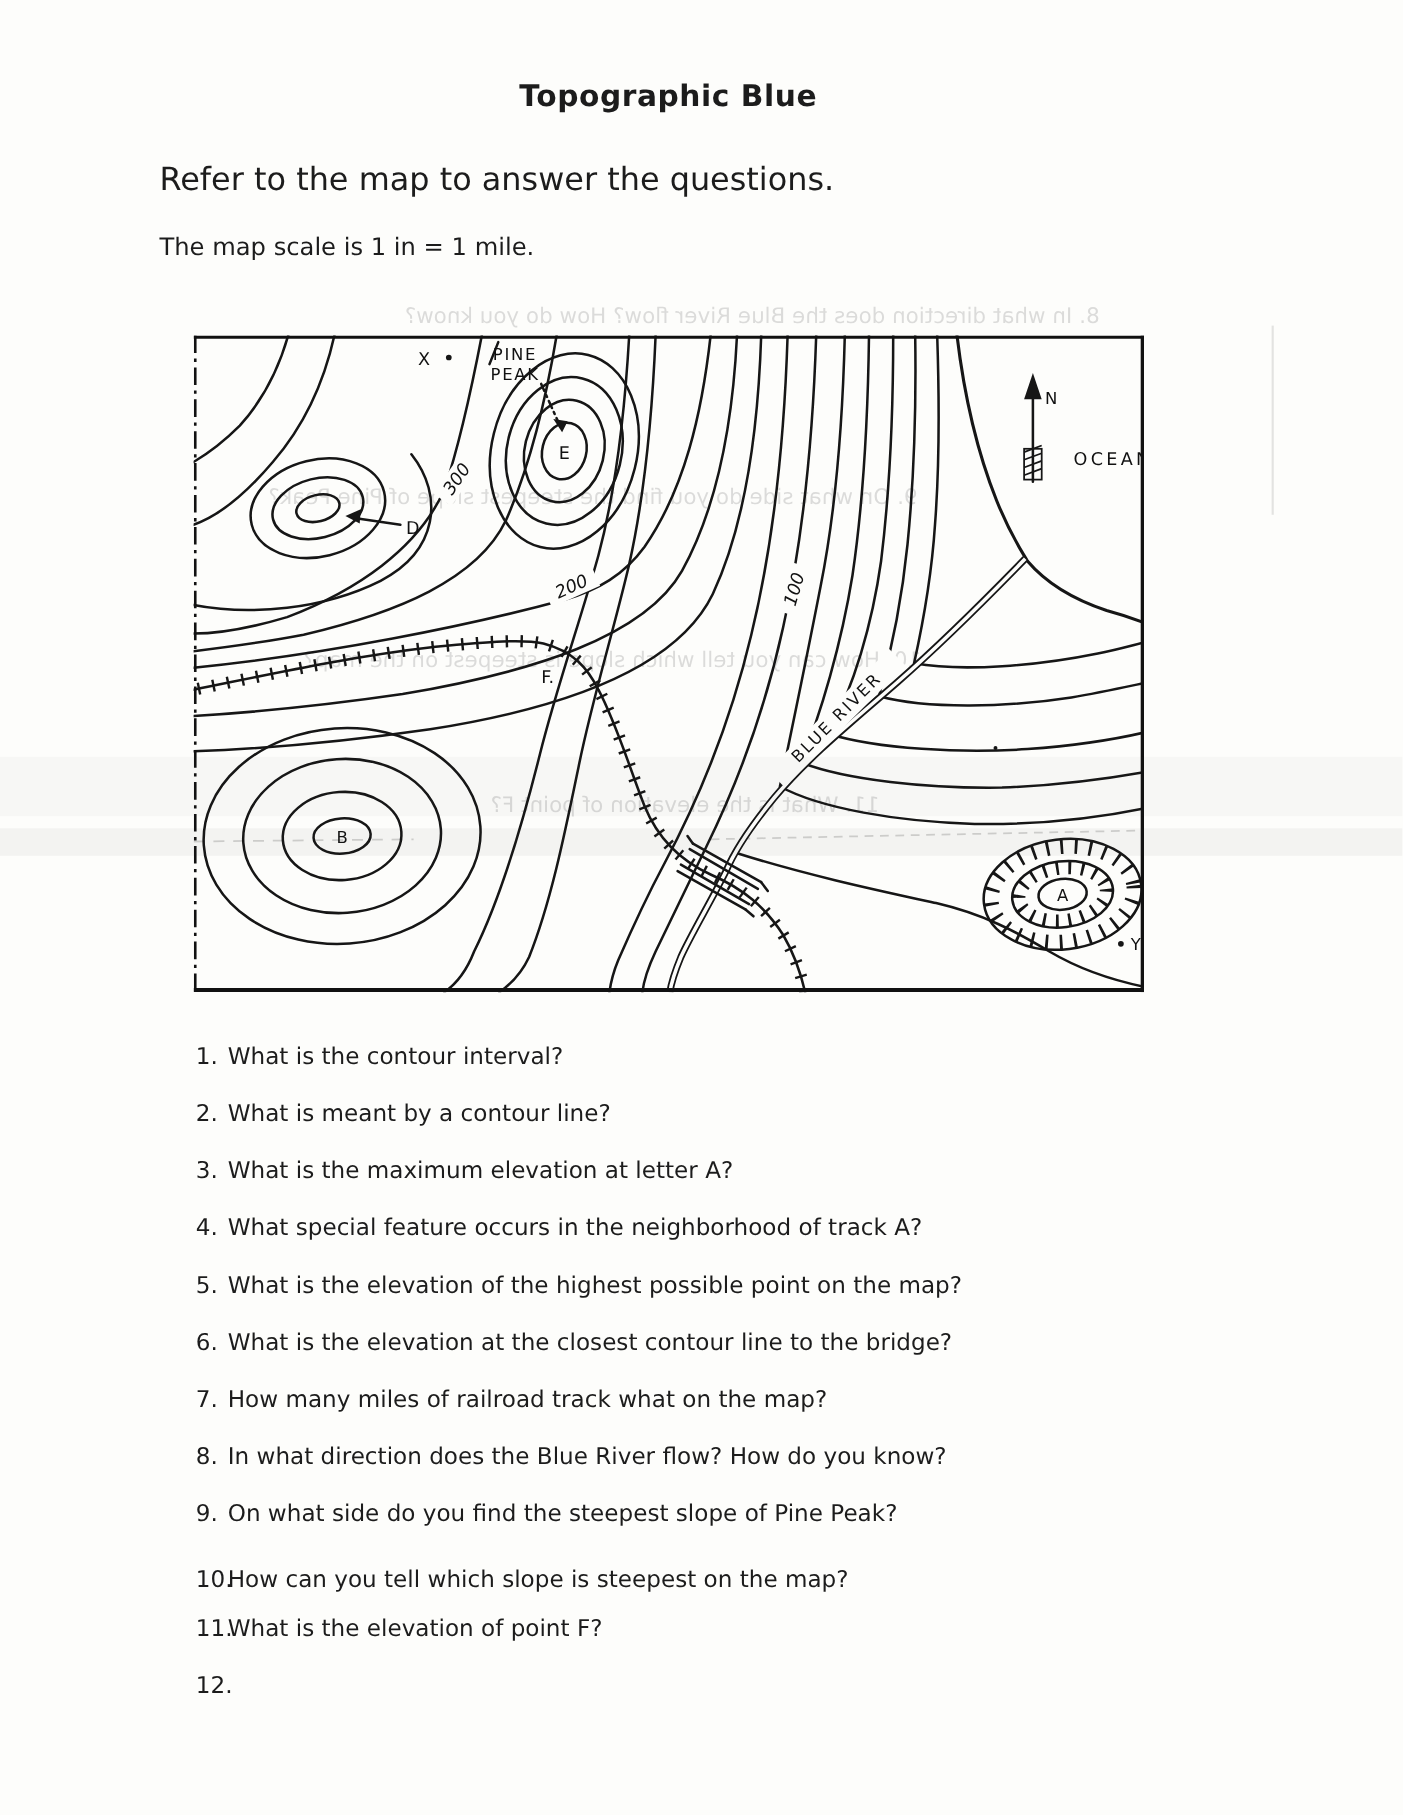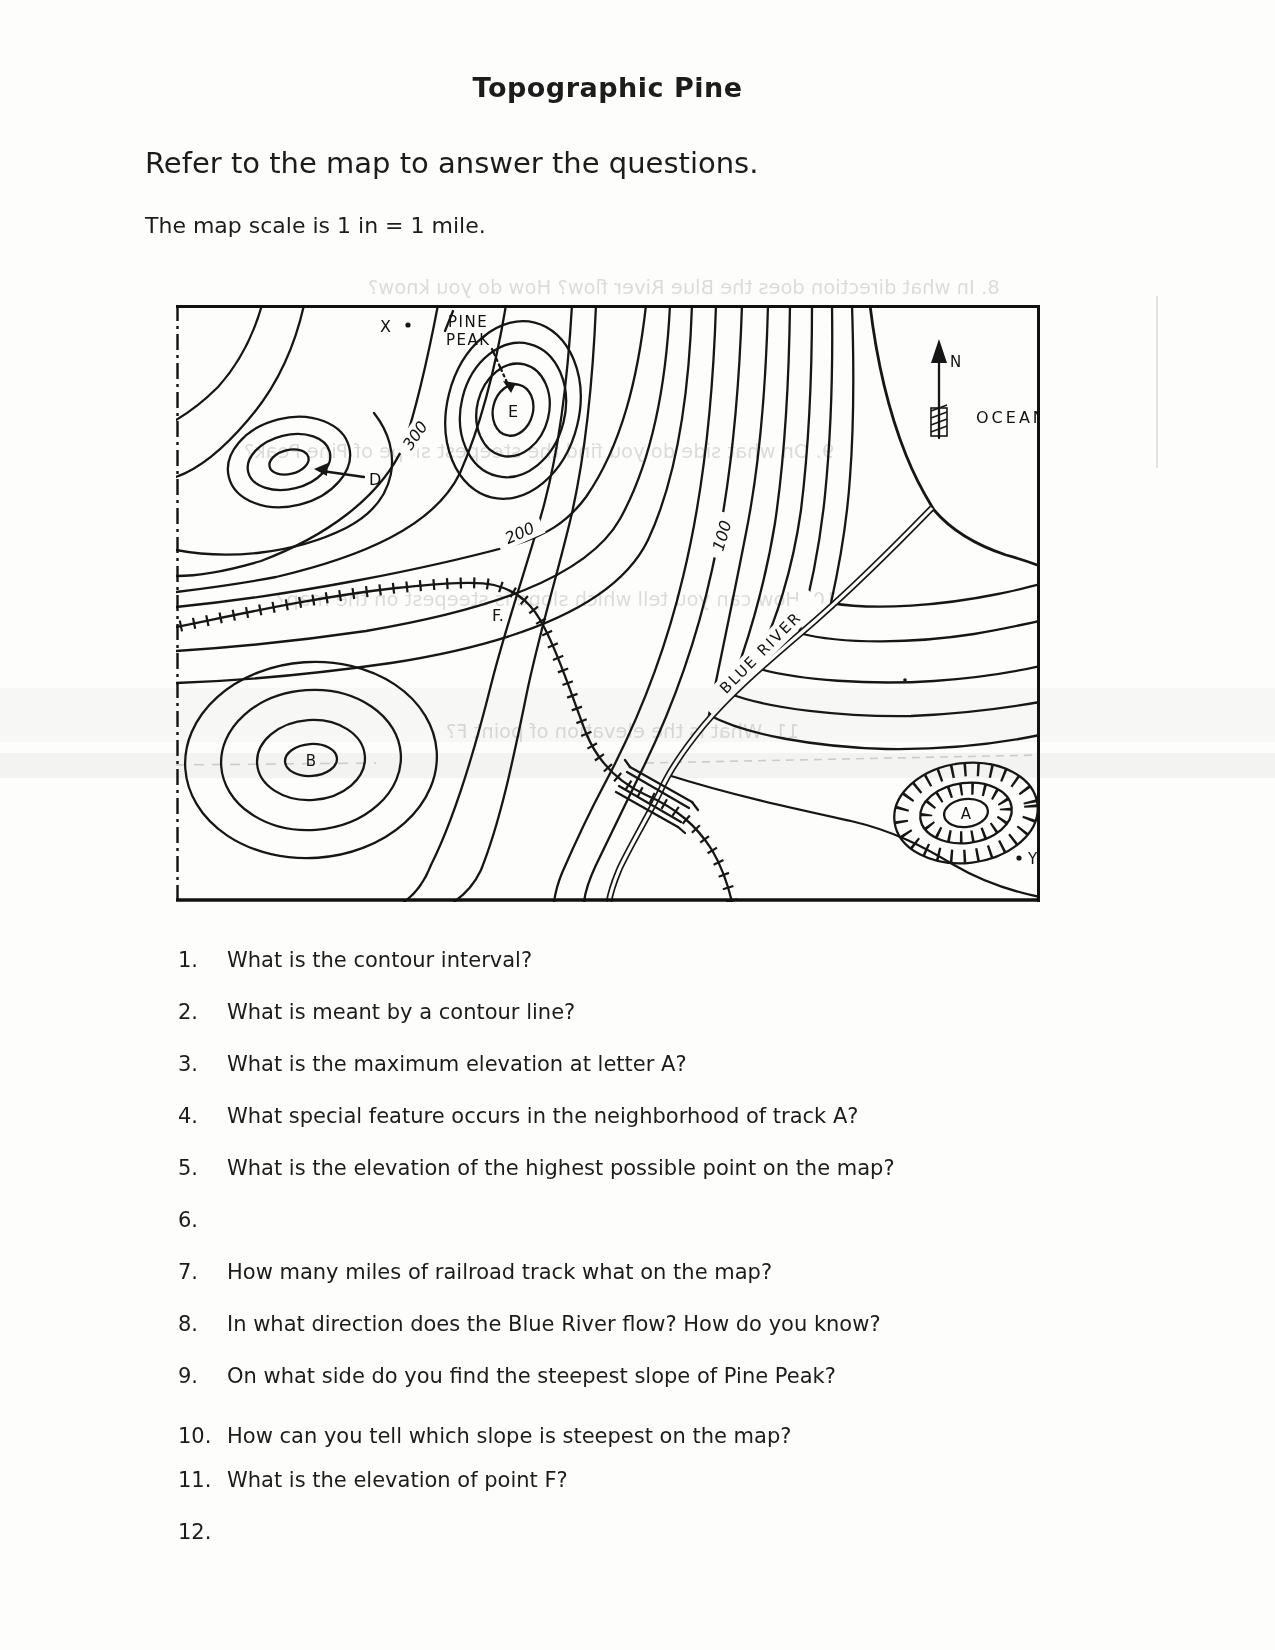--- a/index.html
+++ b/index.html
@@ -23,32 +23,32 @@
     font-size:19.5px;white-space:nowrap;pointer-events:none;
   }
   .band{position:absolute;left:0;width:1275px;pointer-events:none;z-index:3;}
   .band.b1{top:688px;height:54px;background:rgba(60,60,60,0.030);}
   .band.b2{top:753px;height:25px;background:rgba(60,60,60,0.050);}
   .vline{position:absolute;left:1156px;top:296px;width:2px;height:172px;
     background:rgba(0,0,0,0.10);z-index:3;}
   .questions{position:absolute;left:0;top:948px;width:1275px;z-index:2;}
   .q-row{position:absolute;left:0;width:1100px;height:30px;}
   .q-num{position:absolute;left:178px;top:0;font-size:21px;}
-  .q-text{position:absolute;left:207px;top:0;font-size:21px;margin-left:20px;}
+  .q-text{position:absolute;left:207px;top:0;font-size:21px;}
   
   .c{fill:none;stroke:#161616;stroke-width:2.3;stroke-linecap:round;stroke-linejoin:round;}
   .bold{stroke-width:2.8;}
   .lbl{fill:#111;font-family:"DejaVu Sans","Liberation Sans",sans-serif;}
   .whitebg{fill:#fdfdfb;stroke:none;}
   .faint{stroke:rgba(0,0,0,0.16);stroke-width:1.6;fill:none;}
 </style>
 </head>
 <body>
 
-<div class="title">Topographic Pine</div>
+<div class="title">Topographic Blue</div>
 <div class="intro1">Refer to the map to answer the questions.</div>
 <div class="intro2">The map scale is 1 in = 1 mile.</div>
 
 <div class="bleed" style="left:368px;top:276px;">8. In what direction does the Blue River flow? How do you know?</div>
 <div class="bleed" style="left:244px;top:440px;">9. On what side do you find the steepest slope of Pine Peak?</div>
 <div class="bleed" style="left:276px;top:588px;">10. How can you tell which slope is steepest on the map?</div>
 <div class="bleed" style="left:446px;top:720px;">11. What is the elevation of point F?</div>
 
 <div class="map-wrap">
 <svg width="864" height="597" viewBox="0 0 864 597">
@@ -267,20 +267,21 @@
   <div class="q-row" style="top:156px">
       <span class="q-num">4.</span>
       <span class="q-text">What special feature occurs in the neighborhood of track A?</span>
     </div>
   <div class="q-row" style="top:208px">
       <span class="q-num">5.</span>
       <span class="q-text">What is the elevation of the highest possible point on the map?</span>
     </div>
   <div class="q-row" style="top:260px">
       <span class="q-num">6.</span>
+      <span class="q-text">What is the elevation at the closest contour line to the bridge?</span>
     </div>
   <div class="q-row" style="top:312px">
       <span class="q-num">7.</span>
       <span class="q-text">How many miles of railroad track what on the map?</span>
     </div>
   <div class="q-row" style="top:364px">
       <span class="q-num">8.</span>
       <span class="q-text">In what direction does the Blue River flow? How do you know?</span>
     </div>
   <div class="q-row" style="top:416px">

